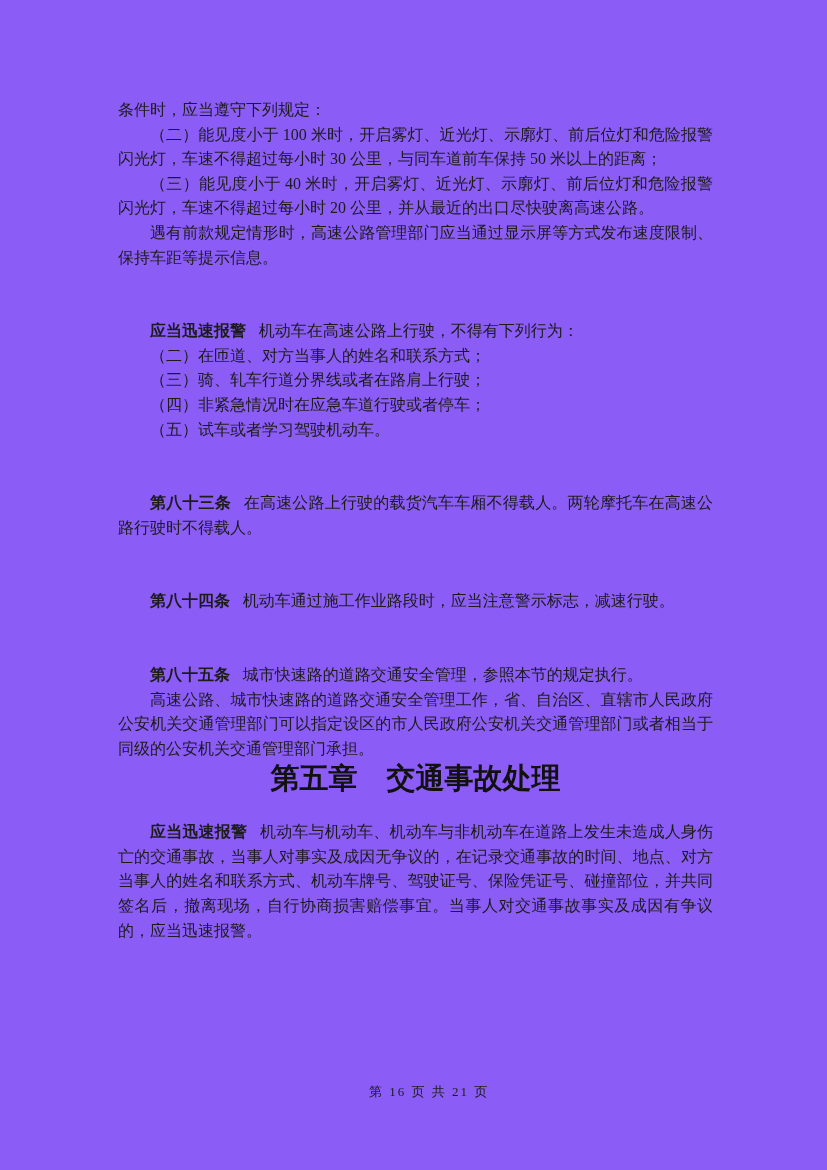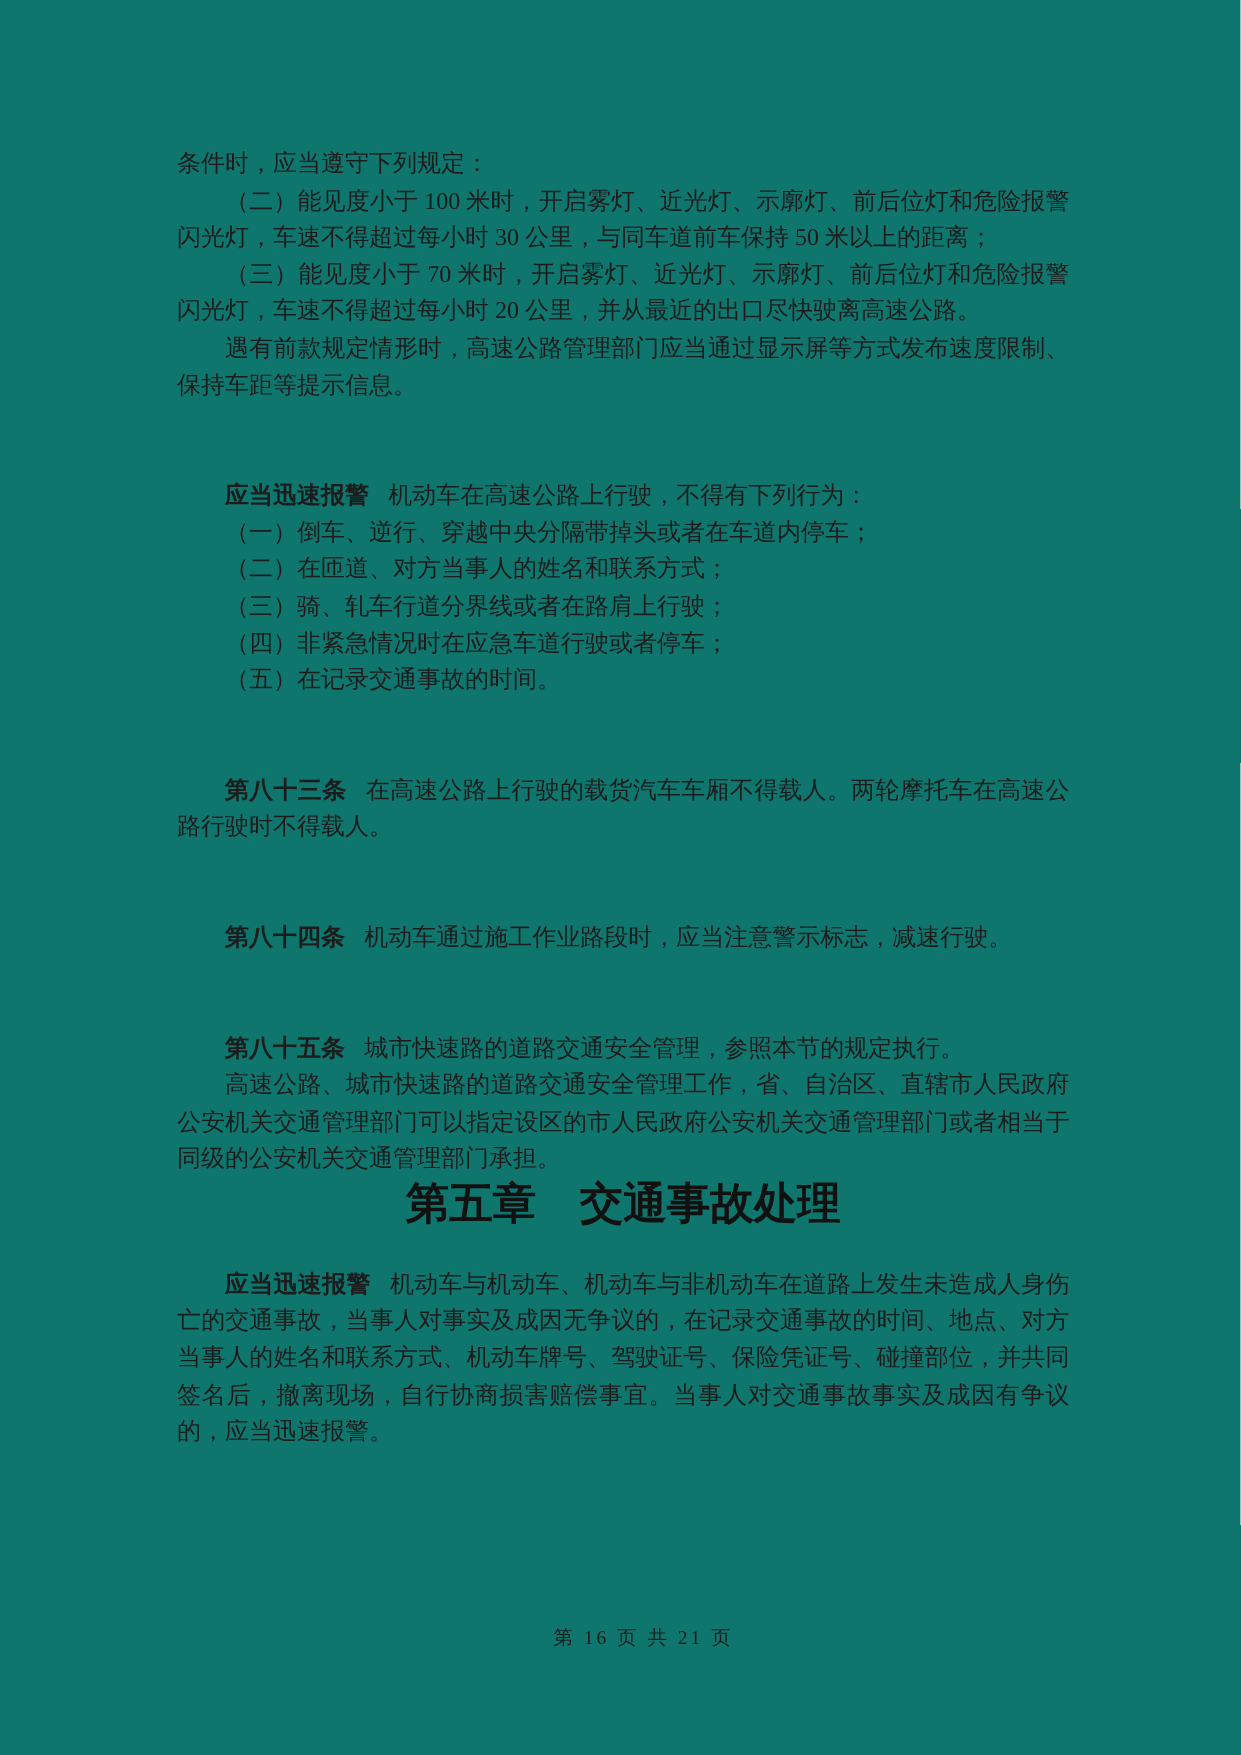--- a/index.html
+++ b/index.html
@@ -1,20 +1,20 @@
 <!DOCTYPE html>
 <html lang="zh"><head>
 <meta charset="utf-8">
 <style>
   html, body { margin: 0; padding: 0; background: #ffffff; }
   .page {
     position: relative;
     width: 827px;
     height: 1170px;
-    background: #0f766e;
+    background: #8b5cf6;
     font-family: "Liberation Serif", serif;
     color: #1c1c1c;
     overflow: hidden;
   }
   .content {
     position: absolute;
     left: 118px;
     top: 98px;
     width: 595px;
     font-size: 16px;
@@ -56,31 +56,30 @@
   }
 </style>
 </head>
 <body>
 
 <div class="page">
   <div class="content">
 
     <p class="noindent">条件时，应当遵守下列规定：</p>
     <p>（二）能见度小于 100 米时，开启雾灯、近光灯、示廓灯、前后位灯和危险报警闪光灯，车速不得超过每小时 30 公里，与同车道前车保持 50 米以上的距离；</p>
-    <p>（三）能见度小于 70 米时，开启雾灯、近光灯、示廓灯、前后位灯和危险报警闪光灯，车速不得超过每小时 20 公里，并从最近的出口尽快驶离高速公路。</p>
+    <p>（三）能见度小于 40 米时，开启雾灯、近光灯、示廓灯、前后位灯和危险报警闪光灯，车速不得超过每小时 20 公里，并从最近的出口尽快驶离高速公路。</p>
     <p>遇有前款规定情形时，高速公路管理部门应当通过显示屏等方式发布速度限制、保持车距等提示信息。</p>
 
     <div class="gap2"></div>
 
     <p><span class="lead">应当迅速报警</span><span>机动车在高速公路上行驶，不得有下列行为：</span></p>
-    <p>（一）倒车、逆行、穿越中央分隔带掉头或者在车道内停车；</p>
     <p>（二）在匝道、对方当事人的姓名和联系方式；</p>
     <p>（三）骑、轧车行道分界线或者在路肩上行驶；</p>
     <p>（四）非紧急情况时在应急车道行驶或者停车；</p>
-    <p>（五）在记录交通事故的时间。</p>
+    <p>（五）试车或者学习驾驶机动车。</p>
 
     <div class="gap2"></div>
 
     <p><span class="lead">第八十三条</span><span>在高速公路上行驶的载货汽车车厢不得载人。两轮摩托车在高速公路行驶时不得载人。</span></p>
 
     <div class="gap2"></div>
 
     <p><span class="lead">第八十四条</span><span>机动车通过施工作业路段时，应当注意警示标志，减速行驶。</span></p>
 
     <div class="gap2"></div>

